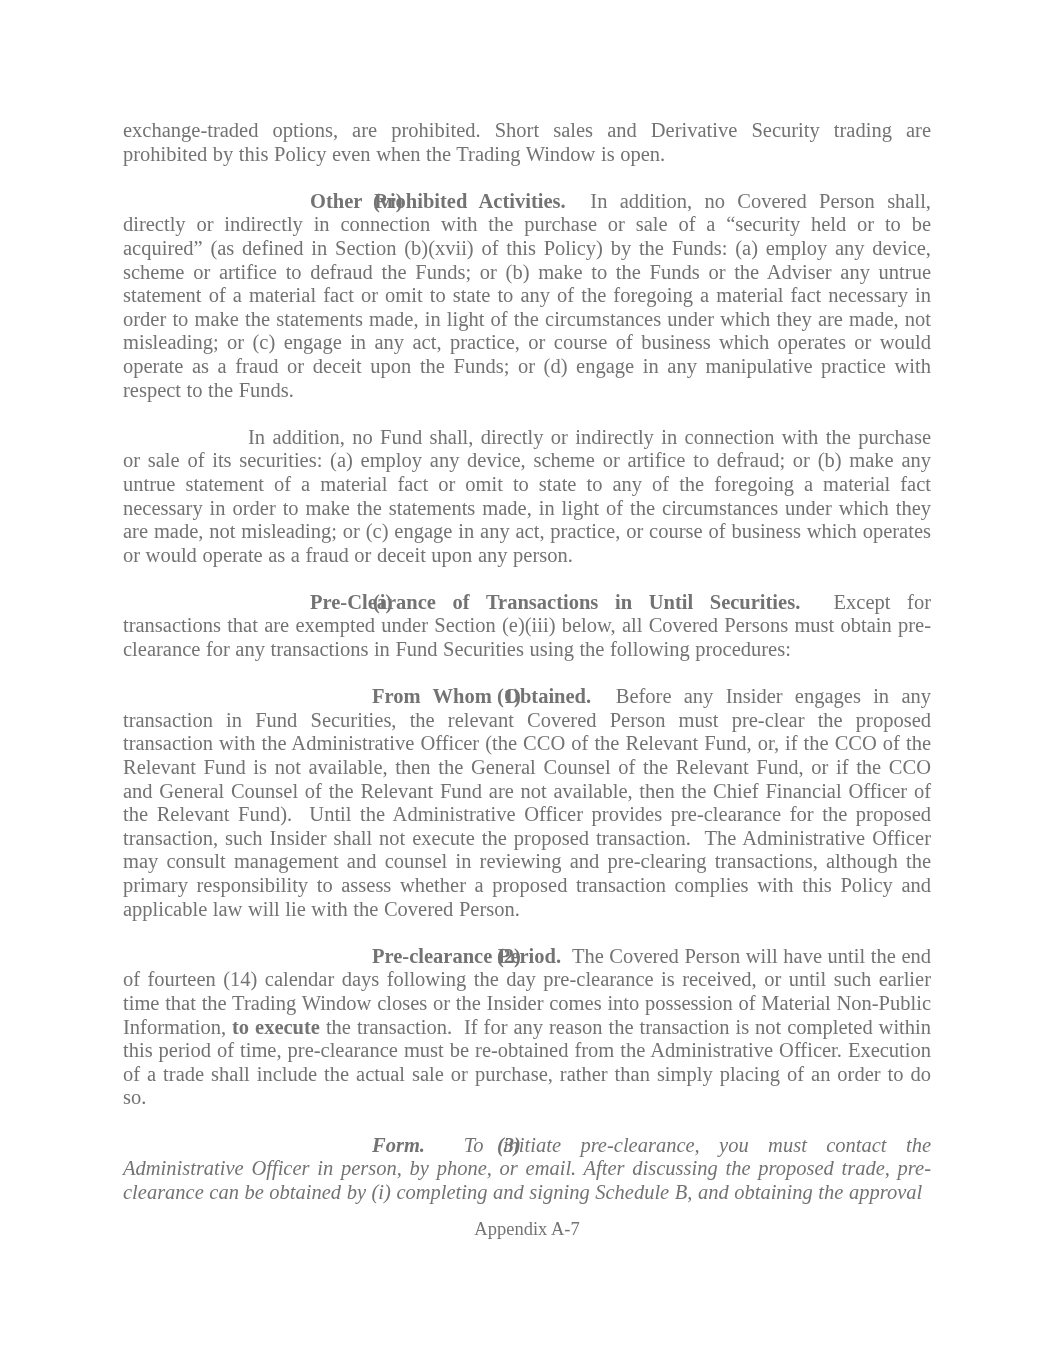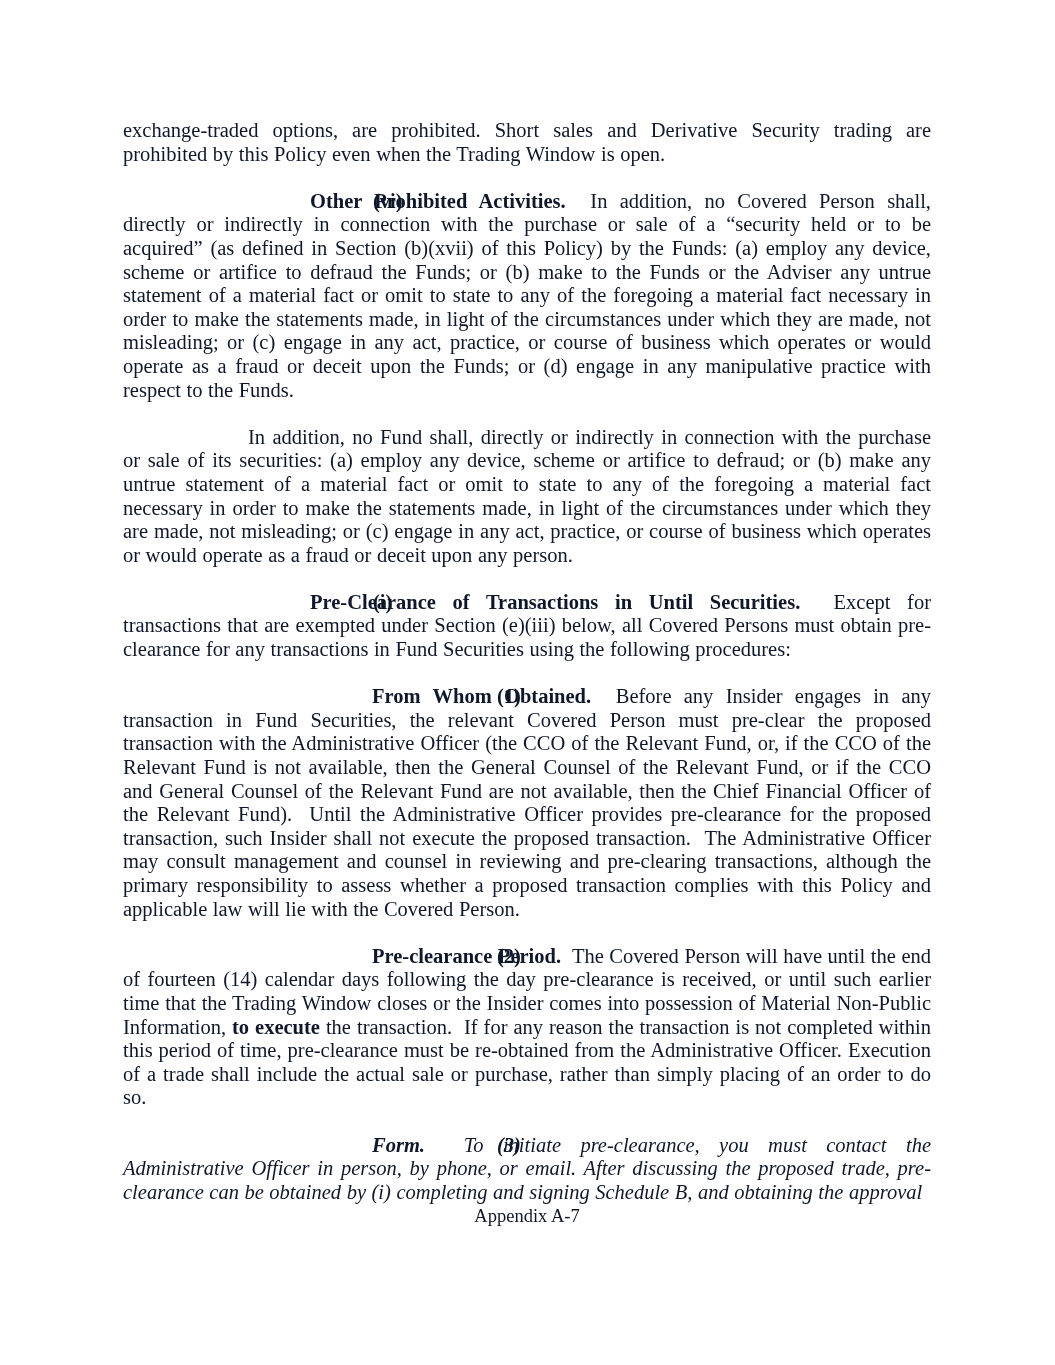--- a/index.html
+++ b/index.html
@@ -7,21 +7,21 @@
     padding: 0;
     background: #ffffff;
   }
   .page {
     position: relative;
     width: 1055px;
     height: 1365px;
     background: #ffffff;
     overflow: hidden;
     font-family: "Liberation Serif", serif;
-    color: #0f172a;
+    color: #737373;
   }
   .content {
     position: absolute;
     left: 123px;
     top: 119px;
     width: 808px;
   }
   .para {
     font-size: 20.5px;
     line-height: 23.6px;
@@ -40,21 +40,21 @@
   .seg-bold {
     font-weight: bold;
   }
   .seg-boldunderline {
     font-weight: bold;
   }
   .footer {
     font-size: 18.5px;
     line-height: 23px;
     text-align: center;
-    margin-top: 1px;
+    margin-top: 14px;
   }
 </style>
 </head>
 <body>
 
 <div class="page">
   <div class="content">
 
     <p class="para" style="text-indent: 0px;"><span class="seg-normal">exchange-traded options, are prohibited. Short sales and Derivative Security trading are prohibited by this Policy even when the Trading Window is open.</span></p>
       <p class="para" style="text-indent: 125px;"><span class="seg-label">(vi)</span><span class="seg-bold">Other Prohibited Activities.</span><span class="seg-normal">&nbsp; In addition, no Covered Person shall, directly or indirectly in connection with the purchase or sale of a “security held or to be acquired” (as defined in Section (b)(xvii) of this Policy) by the Funds: (a) employ any device, scheme or artifice to defraud the Funds; or (b) make to the Funds or the Adviser any untrue statement of a material fact or omit to state to any of the foregoing a material fact necessary in order to make the statements made, in light of the circumstances under which they are made, not misleading; or (c) engage in any act, practice, or course of business which operates or would operate as a fraud or deceit upon the Funds; or (d) engage in any manipulative practice with respect to the Funds.</span></p>

